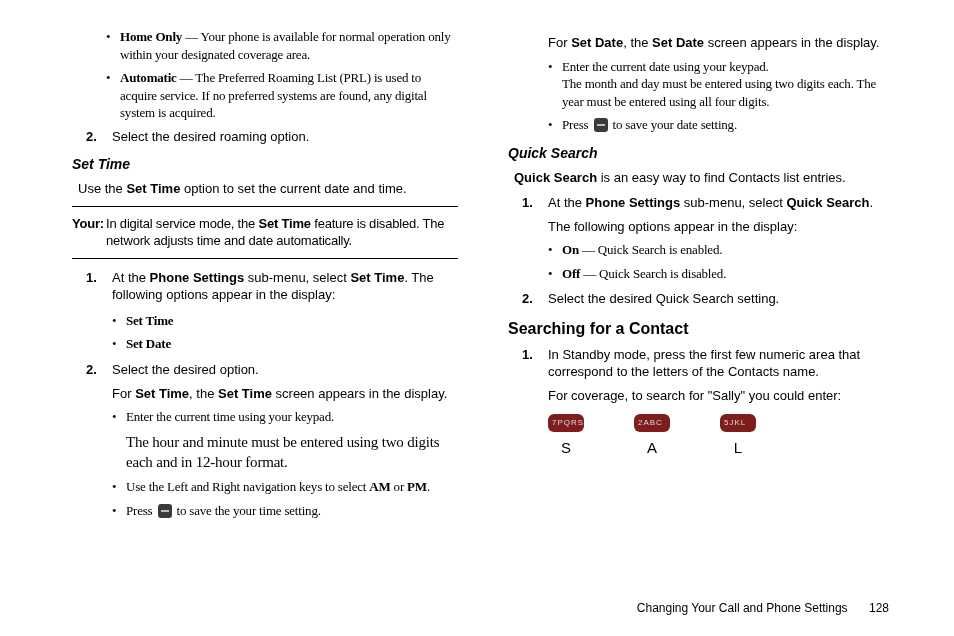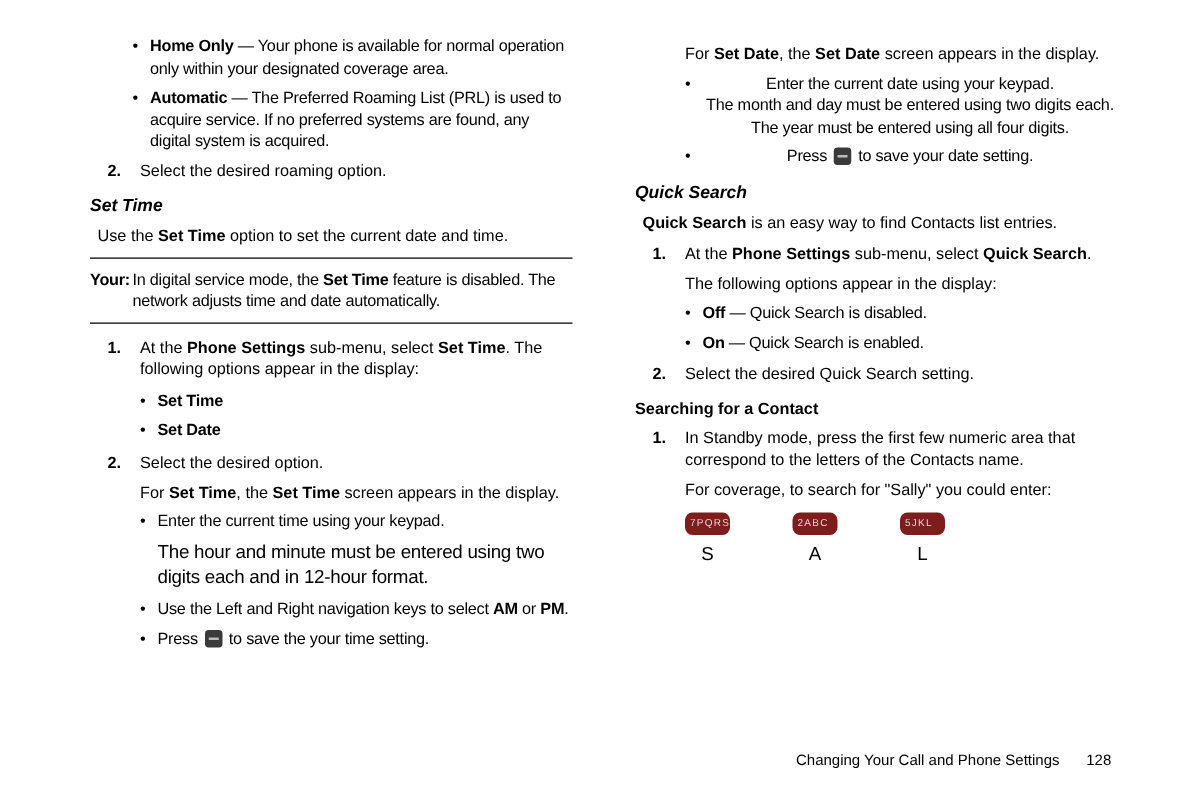--- a/index.html
+++ b/index.html
@@ -24,20 +24,21 @@
   }
   .condensed {
     font-family: "Arial Narrow", Arial, sans-serif;
     font-stretch: condensed;
     letter-spacing: -0.2px;
   }
   ul.bul {
     list-style: none;
     padding: 0;
     margin: 0 0 0 16px;
+    font-family: Liberation Serif, serif;
   }
   ul.bul > li {
     position: relative;
     padding-left: 14px;
     margin-bottom: 6px;
   }
   ul.bul > li::before {
     content: "•";
     position: absolute;
     left: 0;
@@ -61,21 +62,21 @@
   }
   .h4 {
     font-family: Arial, sans-serif;
     font-weight: bold;
     font-style: italic;
     font-size: 14px;
     margin: 10px 0 6px 0;
   }
   .h5 {
     font-weight: bold;
-    font-size: 13px;
+    font-size: 16px;
     margin: 10px 0 6px 0;
   }
   .note {
     margin: 8px 0;
     padding-left: 34px;
     position: relative;
   }
   .note .note-label {
     position: absolute;
     left: 0;
@@ -203,43 +204,43 @@
           <span>Press </span><span class="icon-ok"></span><span> to save the your time setting.</span>
         </li>
       </ul>
     </li>
   </ol>
 
   <div style="padding-left:40px; break-before: column;">
     <p class="sub-p">
       <span>For </span><b>Set Date</b><span>, the </span><b>Set Date</b><span> screen appears in the display.</span>
     </p>
-    <ul class="bul condensed" style="margin-left:0;text-align:center;">
+    <ul class="bul condensed" style="margin-left:0;">
       <li>
         <span>Enter the current date using your keypad.</span>
         <div>The month and day must be entered using two digits each. The year must be entered using all four digits.</div>
       </li>
       <li>
         <span>Press </span><span class="icon-ok"></span><span> to save your date setting.</span>
       </li>
     </ul>
   </div>
 
   <div class="h4">Quick Search</div>
   <p class="intro">
     <b>Quick Search</b><span> is an easy way to find Contacts list entries.</span>
   </p>
 
   <ol class="num">
     <li><span class="num-marker">1.</span>
       <span>At the </span><b>Phone Settings</b><span> sub-menu, select </span><b>Quick Search</b><span>.</span>
       <p class="sub-p">The following options appear in the display:</p>
       <ul class="bul condensed" style="margin-left:0;">
+        <li><b>On</b><span> — Quick Search is enabled.</span></li>
         <li><b>Off</b><span> — Quick Search is disabled.</span></li>
-        <li><b>On</b><span> — Quick Search is enabled.</span></li>
       </ul>
     </li>
     <li><span class="num-marker">2.</span><span>Select the desired Quick Search setting.</span></li>
   </ol>
 
   <div class="h5">Searching for a Contact</div>
 
   <ol class="num">
     <li><span class="num-marker">1.</span>
       <span>In Standby mode, press the first few numeric area that correspond to the letters of the Contacts name.</span>

